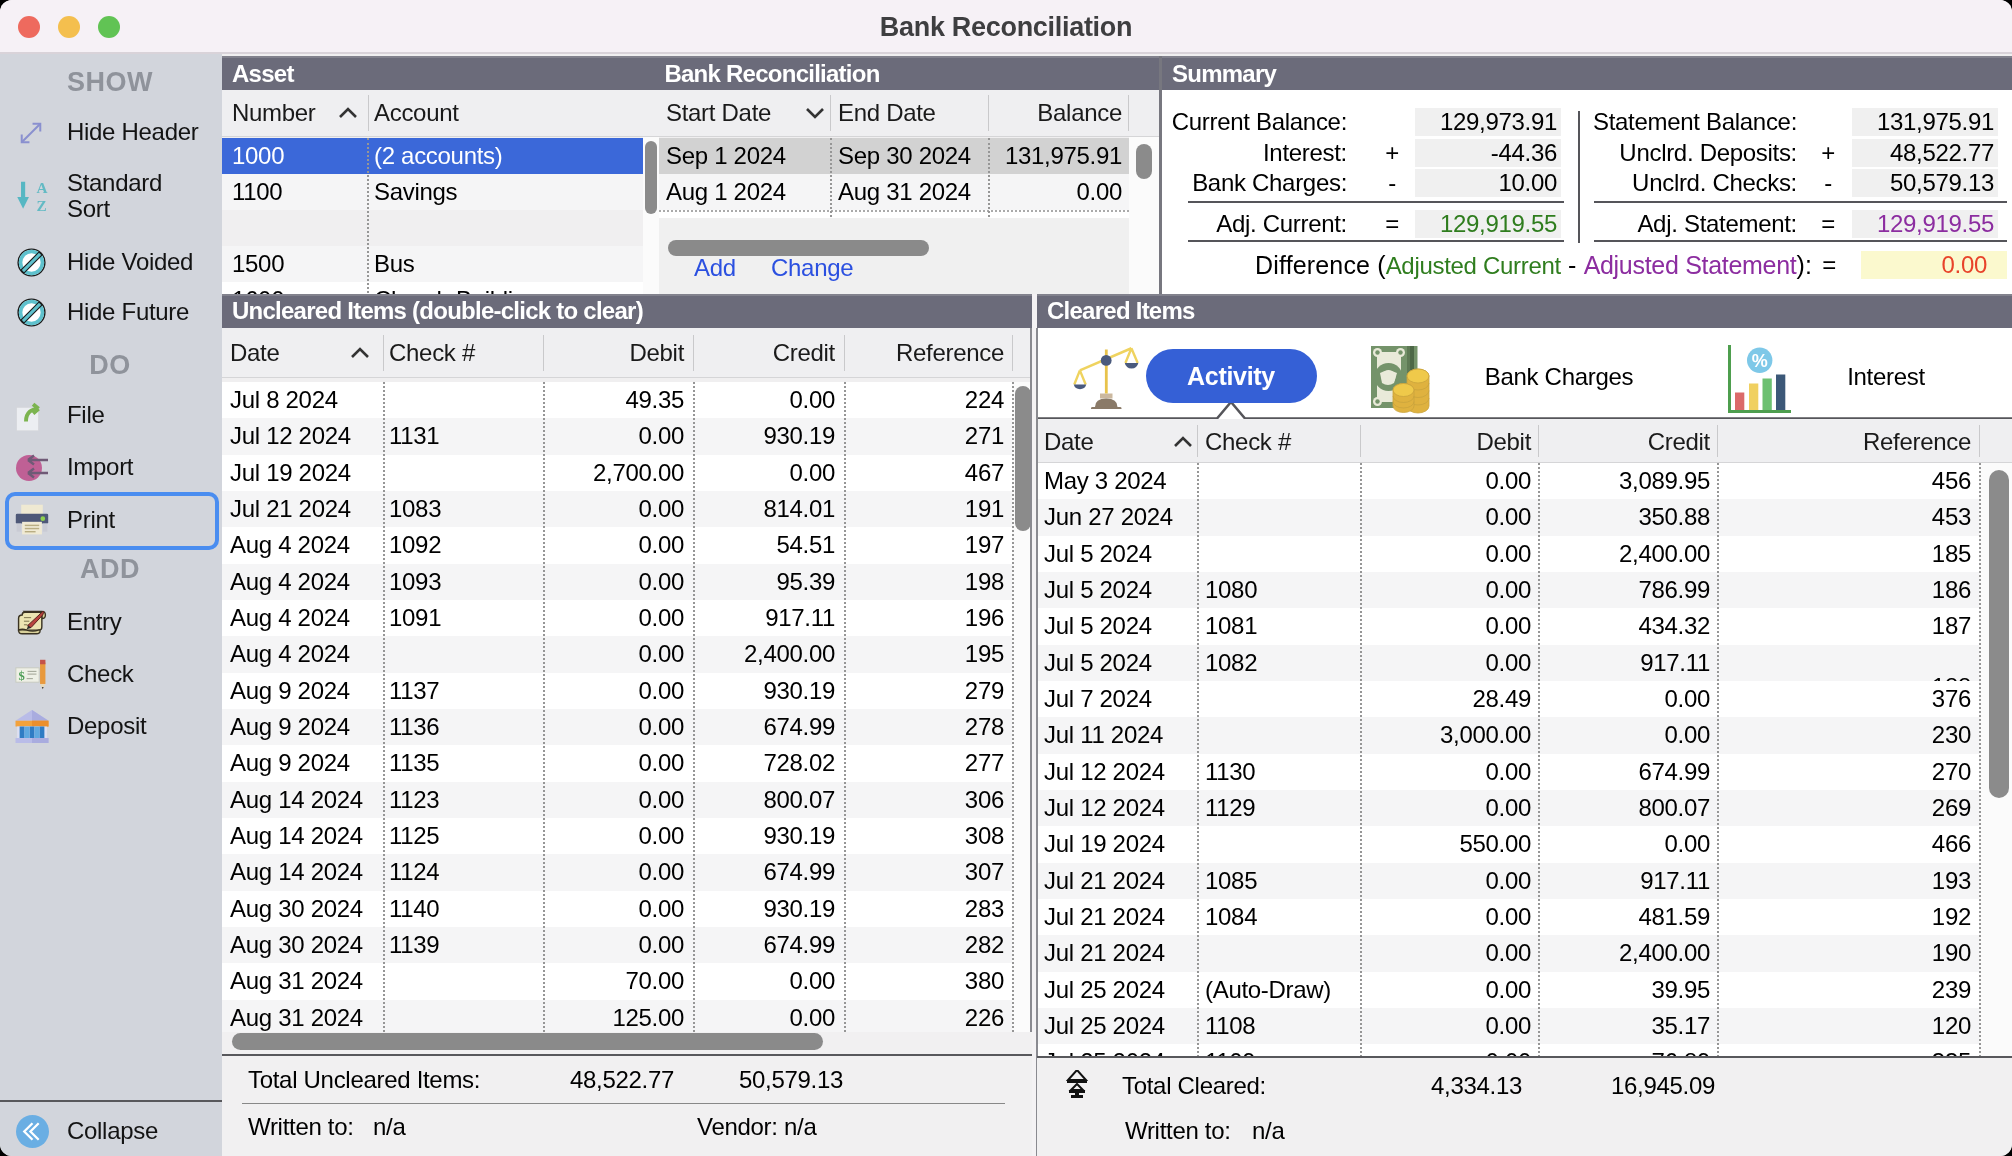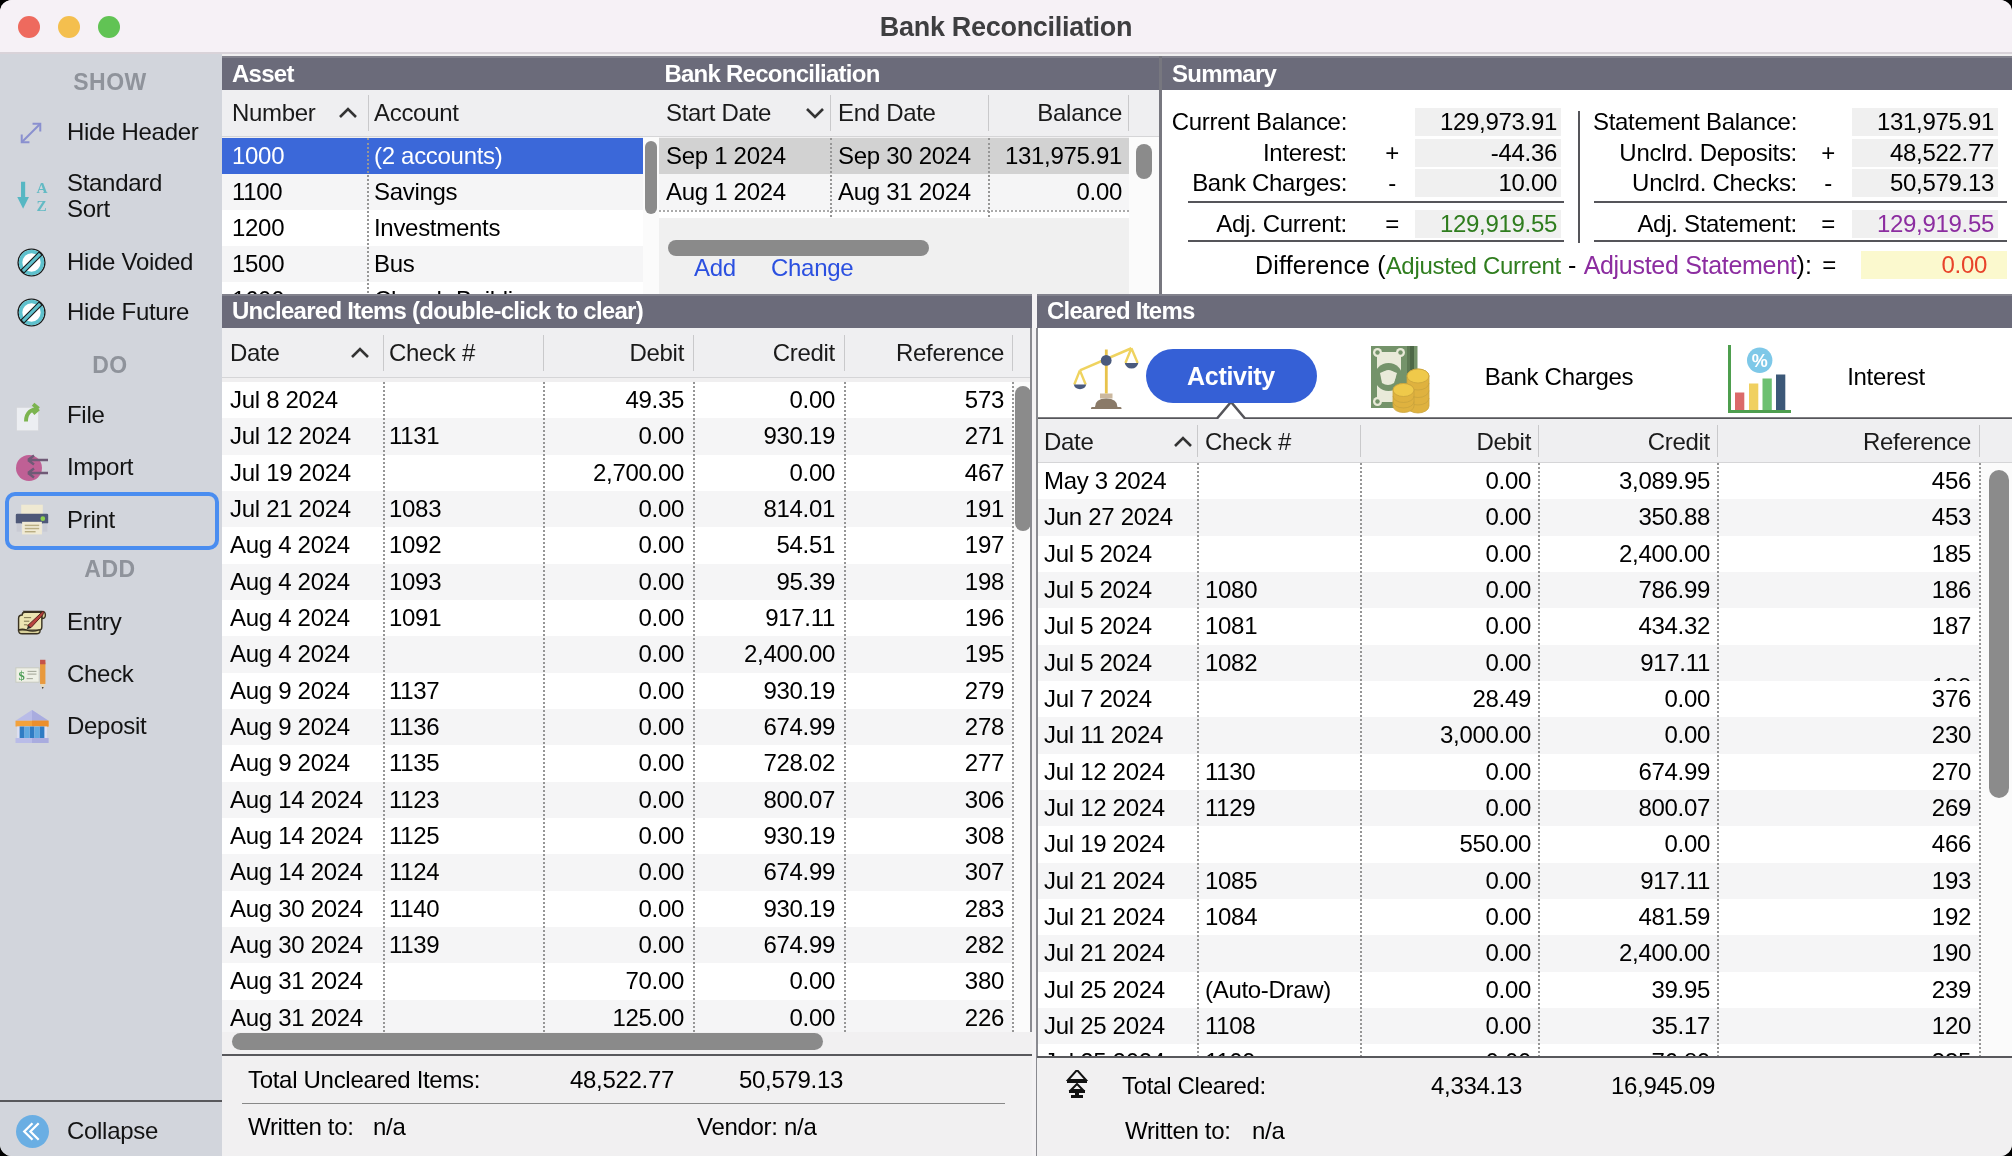--- a/index.html
+++ b/index.html
@@ -6,21 +6,21 @@
 #win{position:absolute;left:0;top:0;width:2012px;height:1156px;border-radius:12px;overflow:hidden;background:#f0eff0;}
 .abs{position:absolute;}
 .tt{white-space:nowrap;}
 .bartxt{color:#fff;font-weight:bold;font-size:24px;letter-spacing:-0.75px;}
 .ht{font-size:24px;color:#1a1a1a;}
 .dt{font-size:24px;color:#000;}
 .wt{font-size:24px;color:#fff;}
 .dotv{width:0;border-left:2px dotted #969696;}
 .link{color:#2b50e0;font-size:24px;}
 .sbitem{font-size:24px;color:#131313;}
-.sbhdr{font-weight:bold;font-size:23px;color:#8f939b;letter-spacing:0.5px;}
+.sbhdr{font-weight:bold;font-size:27px;color:#8f939b;letter-spacing:0.5px;}
 svg{display:block;}
 </style></head><body>
 <div id="win">
 <div class="abs" style="left:0px;top:0px;width:2012px;height:54px;background:#f6f1f6;border-bottom:2px solid #d9d3d9;box-sizing:border-box;"></div>
 <div class="abs" style="left:18px;top:16px;width:22px;height:22px;background:#ee6a5e;border-radius:50%;"></div>
 <div class="abs" style="left:58px;top:16px;width:22px;height:22px;background:#f4bf4e;border-radius:50%;"></div>
 <div class="abs" style="left:98px;top:16px;width:22px;height:22px;background:#61c354;border-radius:50%;"></div>
 <div class="abs tt" style="left:1006px;top:27px;transform:translate(-50%,-50%);font-weight:bold;font-size:27px;color:#3e3e40;">Bank Reconciliation</div>
 <div class="abs" style="left:0px;top:54px;width:222px;height:1102px;background:#d2d5dc;"></div>
 <div class="abs tt sbhdr" style="left:110px;top:82px;transform:translate(-50%,-50%);">SHOW</div>
@@ -153,24 +153,20 @@
 <div class="abs" style="left:988px;top:95px;width:1px;height:36px;background:#c9c9cb;"></div>
 <div class="abs" style="left:1128px;top:95px;width:1px;height:36px;background:#c9c9cb;"></div>
 <div class="abs" style="left:222px;top:137.5px;width:421px;height:156.5px;overflow:hidden;">
       <div class="abs" style="left:0;top:0.0px;width:421px;height:36.2px;background:#3b68d9;">
         <div class="abs tt wt" style="left:10px;top:50%;transform:translateY(-50%);">1000</div>
         <div class="abs tt wt" style="left:152px;top:50%;transform:translateY(-50%);">(2 accounts)</div>
       </div>
       <div class="abs" style="left:0;top:36.2px;width:421px;height:36.2px;background:#f5f5f6;">
         <div class="abs tt dt" style="left:10px;top:50%;transform:translateY(-50%);">1100</div>
         <div class="abs tt dt" style="left:152px;top:50%;transform:translateY(-50%);">Savings</div>
-      </div>
-      <div class="abs" style="left:0;top:72.4px;width:421px;height:36.2px;background:#fff;">
-        <div class="abs tt dt" style="left:10px;top:50%;transform:translateY(-50%);">1200</div>
-        <div class="abs tt dt" style="left:152px;top:50%;transform:translateY(-50%);">Investments</div>
       </div>
       <div class="abs" style="left:0;top:108.6px;width:421px;height:36.2px;background:#f5f5f6;">
         <div class="abs tt dt" style="left:10px;top:50%;transform:translateY(-50%);">1500</div>
         <div class="abs tt dt" style="left:152px;top:50%;transform:translateY(-50%);">Bus</div>
       </div>
       <div class="abs" style="left:0;top:144.8px;width:421px;height:36.2px;background:#fff;">
         <div class="abs tt dt" style="left:10px;top:50%;transform:translateY(-50%);">1600</div>
         <div class="abs tt dt" style="left:152px;top:50%;transform:translateY(-50%);">Church Building</div>
       </div>
       <div class="abs dotv" style="left:145px;top:0;height:155px;"></div>
@@ -255,21 +251,21 @@
 <div class="abs" style="left:383px;top:335px;width:1px;height:36px;background:#c9c9cb;"></div>
 <div class="abs" style="left:543px;top:335px;width:1px;height:36px;background:#c9c9cb;"></div>
 <div class="abs" style="left:693px;top:335px;width:1px;height:36px;background:#c9c9cb;"></div>
 <div class="abs" style="left:844px;top:335px;width:1px;height:36px;background:#c9c9cb;"></div>
 <div class="abs" style="left:1012px;top:335px;width:1px;height:36px;background:#c9c9cb;"></div>
 <div class="abs" style="left:222px;top:382px;width:790px;height:650px;overflow:hidden;background:#fff;">
       <div class="abs" style="left:0;top:0.00px;width:790px;height:36.33px;background:#fff;">
         <div class="abs tt dt" style="left:8px;top:50%;transform:translateY(-50%);">Jul 8 2024</div>
         <div class="abs tt dt" style="left:462px;top:50%;transform:translate(-100%,-50%);">49.35</div>
         <div class="abs tt dt" style="left:613px;top:50%;transform:translate(-100%,-50%);">0.00</div>
-        <div class="abs tt dt" style="left:782px;top:50%;transform:translate(-100%,-50%);">573</div>
+        <div class="abs tt dt" style="left:782px;top:50%;transform:translate(-100%,-50%);">224</div>
       </div>
       <div class="abs" style="left:0;top:36.33px;width:790px;height:36.33px;background:#f5f5f6;">
         <div class="abs tt dt" style="left:8px;top:50%;transform:translateY(-50%);">Jul 12 2024</div>
         <div class="abs tt dt" style="left:167px;top:50%;transform:translateY(-50%);">1131</div>
         <div class="abs tt dt" style="left:462px;top:50%;transform:translate(-100%,-50%);">0.00</div>
         <div class="abs tt dt" style="left:613px;top:50%;transform:translate(-100%,-50%);">930.19</div>
         <div class="abs tt dt" style="left:782px;top:50%;transform:translate(-100%,-50%);">271</div>
       </div>
       <div class="abs" style="left:0;top:72.66px;width:790px;height:36.33px;background:#fff;">
         <div class="abs tt dt" style="left:8px;top:50%;transform:translateY(-50%);">Jul 19 2024</div>

